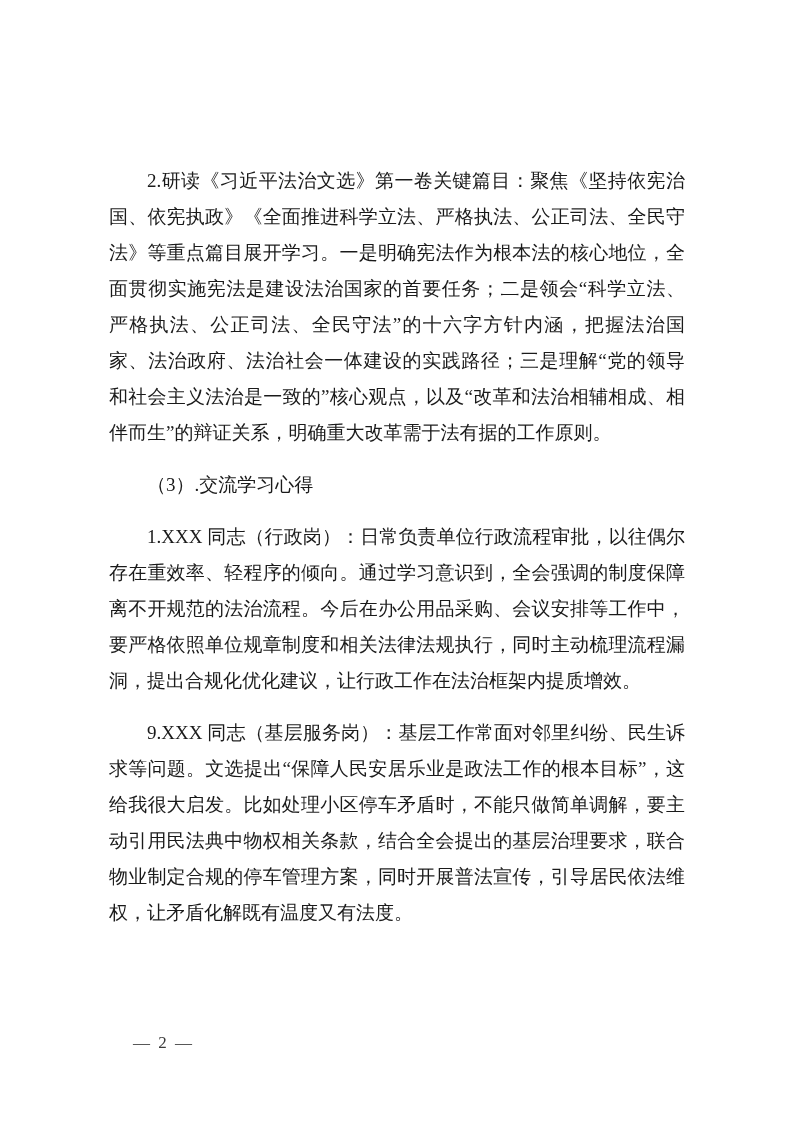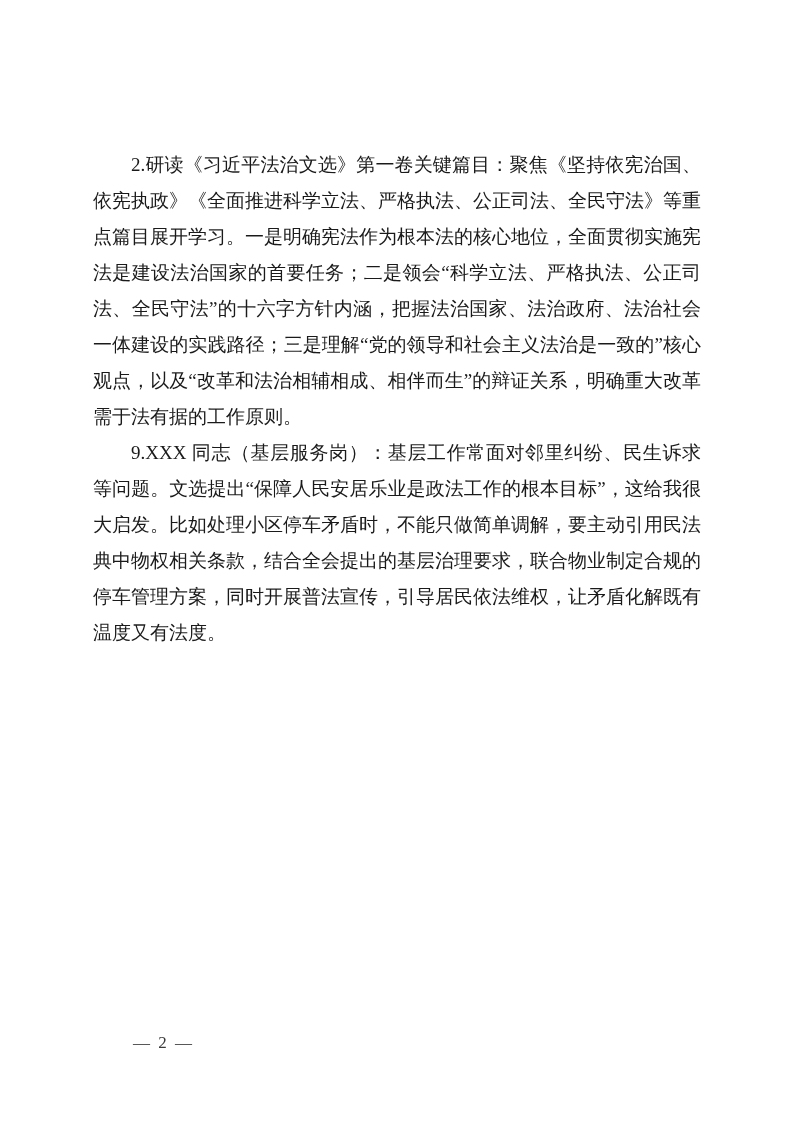--- a/index.html
+++ b/index.html
@@ -16,21 +16,21 @@
     font-family: "Liberation Serif", "DejaVu Serif", serif;
     color: #1a1a1a;
   }
   .body-text {
     position: absolute;
     left: 93px;
     top: 147px;
     width: 608px;
   }
   .body-text p {
-    margin: 0;
+    margin: 16px;
     padding: 0;
     font-size: 19px;
     line-height: 36px;
     text-align: justify;
     text-justify: inter-ideograph;
     text-indent: 2em;
     word-break: break-all;
   }
   .page-footer {
     position: absolute;
@@ -41,16 +41,18 @@
     color: #3a3a3a;
     letter-spacing: 2px;
   }
 </style>
 </head>
 <body>
 
 <div class="page">
   <div class="body-text">
     <p>2.研读《习近平法治文选》第一卷关键篇目：聚焦《坚持依宪治国、依宪执政》《全面推进科学立法、严格执法、公正司法、全民守法》等重点篇目展开学习。一是明确宪法作为根本法的核心地位，全面贯彻实施宪法是建设法治国家的首要任务；二是领会“科学立法、严格执法、公正司法、全民守法”的十六字方针内涵，把握法治国家、法治政府、法治社会一体建设的实践路径；三是理解“党的领导和社会主义法治是一致的”核心观点，以及“改革和法治相辅相成、相伴而生”的辩证关系，明确重大改革需于法有据的工作原则。</p>
+    <p>（3）.交流学习心得</p>
+    <p>1.XXX 同志（行政岗）：日常负责单位行政流程审批，以往偶尔存在重效率、轻程序的倾向。通过学习意识到，全会强调的制度保障离不开规范的法治流程。今后在办公用品采购、会议安排等工作中，要严格依照单位规章制度和相关法律法规执行，同时主动梳理流程漏洞，提出合规化优化建议，让行政工作在法治框架内提质增效。</p>
     <p>9.XXX 同志（基层服务岗）：基层工作常面对邻里纠纷、民生诉求等问题。文选提出“保障人民安居乐业是政法工作的根本目标”，这给我很大启发。比如处理小区停车矛盾时，不能只做简单调解，要主动引用民法典中物权相关条款，结合全会提出的基层治理要求，联合物业制定合规的停车管理方案，同时开展普法宣传，引导居民依法维权，让矛盾化解既有温度又有法度。</p>
   </div>
   <div class="page-footer">— 2 —</div>
 </div>
 
 </body></html>

